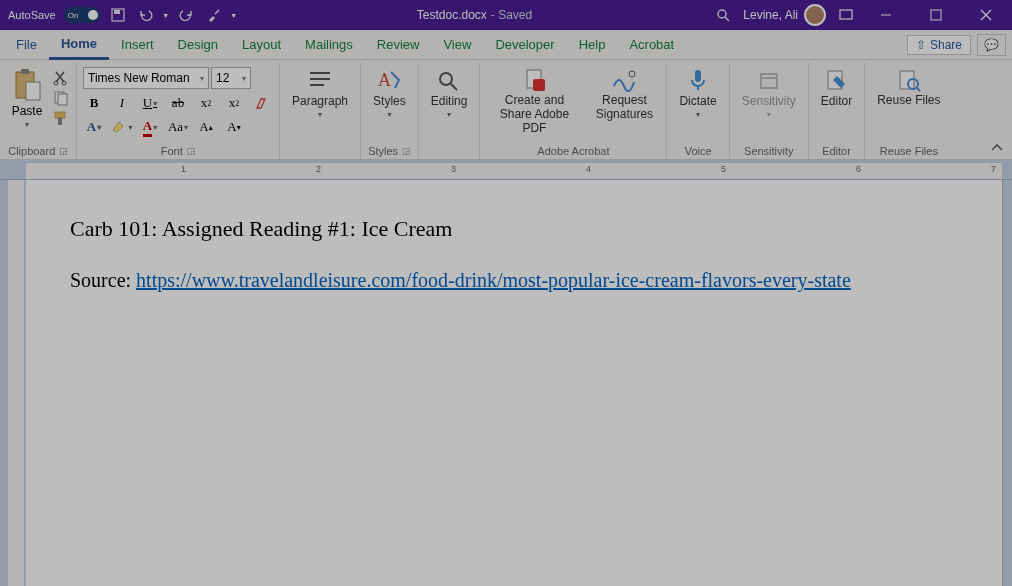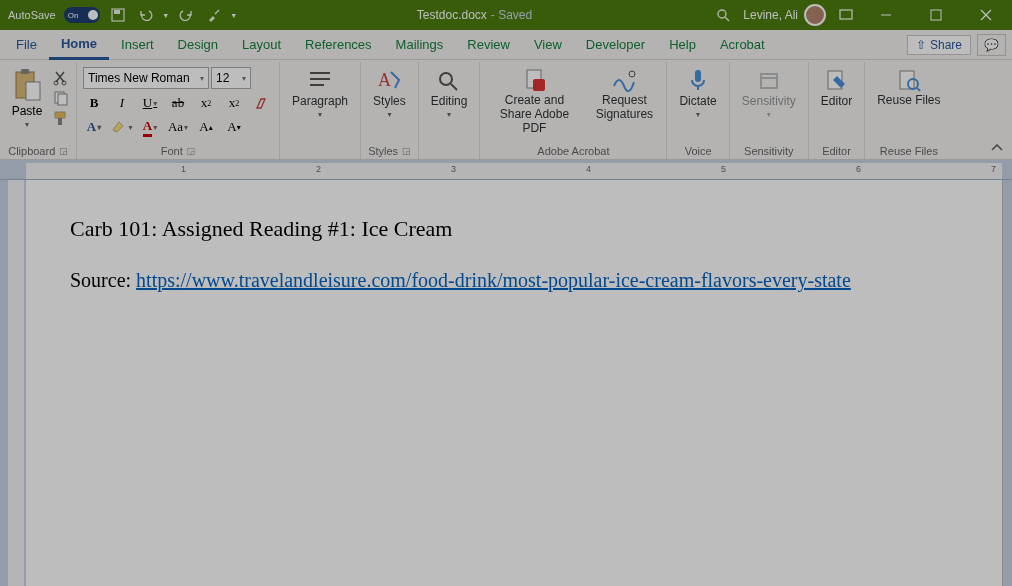--- a/index.html
+++ b/index.html
@@ -1,19 +1,19 @@
 <!DOCTYPE html>
 <html><head>
 <meta charset="utf-8">
 <style>
 * { box-sizing: border-box; margin: 0; padding: 0; }
 body { font-family: "Segoe UI", sans-serif; font-size: 12px; width: 1012px; height: 586px; overflow: hidden; background: #fff; position: relative; }
 body::after { content: ""; position: absolute; inset: 0; background: rgba(0,0,0,0.26); pointer-events: none; z-index: 9999; }
 
-.titlebar { background: #4d7c0f; color: #fff; height: 30px; display: flex; align-items: center; font-size: 12px; gap: 40px; }
+.titlebar { background: #4c1d95; color: #fff; height: 30px; display: flex; align-items: center; font-size: 12px; gap: 40px; }
 .titlebar .left { display: flex; align-items: center; gap: 8px; padding-left: 8px; }
 .autosave-label { font-size: 11px; }
 .autosave-toggle { background: #1e3f72; border-radius: 10px; width: 36px; height: 16px; display: inline-flex; align-items: center; padding: 2px; }
 .autosave-toggle .on { font-size: 8px; color:#fff; padding:0 2px;}
 .autosave-toggle .knob { background: #fff; width: 10px; height: 10px; border-radius: 50%; margin-left: auto; }
 .qat-icon { display: inline-flex; align-items: center; justify-content: center; width: 20px; height: 20px; opacity: 0.9; }
 .titlebar .center { flex: 1; text-align: center; display:flex; justify-content:center; align-items:center; gap:4px;}
 .titlebar .doc-title { color:#fff; }
 .titlebar .saved { color:#cbd7ea; }
 .titlebar .right { display: flex; align-items: center; gap: 10px; padding-right: 6px; }
@@ -149,21 +149,20 @@
       </span>
   </div>
 </div>
 
 <div class="tabs">
   <div class="tab file">File</div>
   <div class="tab active active-underline">Home</div>
   <div class="tab">Insert</div>
   <div class="tab">Design</div>
   <div class="tab">Layout</div>
-  <div class="tab">References</div>
   <div class="tab">Mailings</div>
   <div class="tab">Review</div>
   <div class="tab">View</div>
   <div class="tab">Developer</div>
   <div class="tab">Help</div>
   <div class="tab">Acrobat</div>
   <div class="spacer"></div>
   <div class="share-btn">
       <span>⇧</span>
       <span>Share</span>

